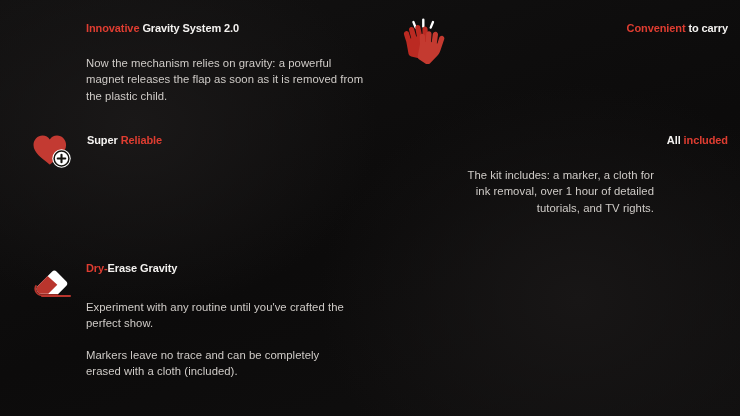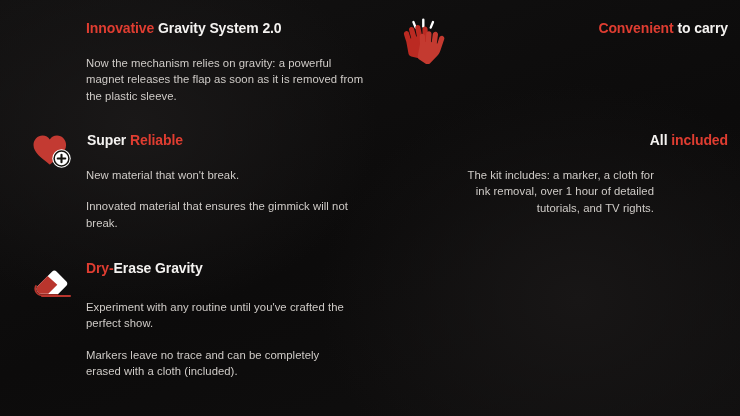--- a/index.html
+++ b/index.html
@@ -55,21 +55,21 @@
     top: 0;
     width: 52px;
     height: 46px;
     display: block;
   }
   .icon svg { display: block; }
 
   
   .heading {
     margin: 0;
-    font-size: 14px;
+    font-size: 11px;
     font-weight: bold;
     line-height: 20px;
     letter-spacing: -0.1px;
     color: #f2f0ee;
     white-space: nowrap;
   }
   .heading .accent { color: #df3d31; }
   .heading .plain  { color: #f4f2f0; }
 
   .body {
@@ -103,21 +103,21 @@
   <div class="grid">
 
     <div class="block col-left row-1">
       <div class="block-inner">
         <div class="head-row t-indent-58">
           <h2 class="heading">
             <span class="accent">Innovative</span><span class="plain"> </span><span class="plain">Gravity System 2.0</span>
           </h2>
         </div>
         <div class="para-wrap b-indent-58">
-          <p class="body">Now the mechanism relies on gravity: a powerful magnet releases the flap as soon as it is removed from the plastic sleeve.</p>
+          <p class="body">Now the mechanism relies on gravity: a powerful magnet releases the flap as soon as it is removed from the plastic child.</p>
         </div>
       </div>
     </div>
 
     <div class="block col-right row-1">
       <div class="block-inner">
         <span class="icon">
           <svg width="52" height="46" viewBox="0 0 52 46" xmlns="http://www.w3.org/2000/svg">
             <g fill="#ffffff">
               <rect x="24.1" y="0.5" width="2.4" height="9.2" rx="1.2"></rect>
@@ -149,24 +149,20 @@
             <circle cx="33.5" cy="28.5" r="7.4" fill="none" stroke="#15130f" stroke-width="1.5"></circle>
             <rect x="32.45" y="23.7" width="2.1" height="9.6" rx="1.05" fill="#15130f"></rect>
             <rect x="28.7" y="27.45" width="9.6" height="2.1" rx="1.05" fill="#15130f"></rect>
           </svg>
         </span>
         <div class="head-row t-indent-59">
           <h2 class="heading">
             <span class="plain">Super</span><span class="plain"> </span><span class="accent">Reliable</span>
           </h2>
         </div>
-        <div class="para-wrap b-indent-58">
-          <p class="body">New material that won't break.</p>
-          <p class="body">Innovated material that ensures the gimmick will not break.</p>
-        </div>
       </div>
     </div>
 
     <div class="block col-right row-2">
       <div class="block-inner">
         <div class="head-row t-indent-54">
           <h2 class="heading">
             <span class="plain">All</span><span class="plain"> </span><span class="accent">included</span>
           </h2>
         </div>

